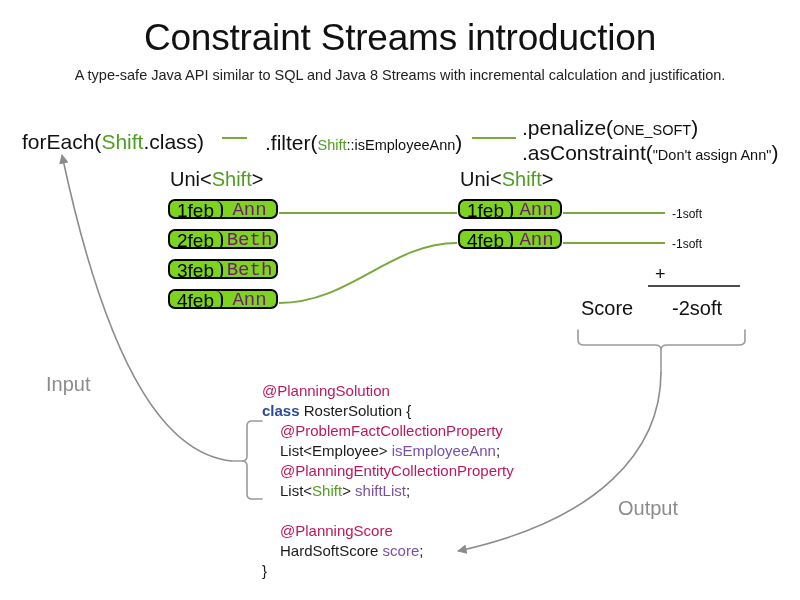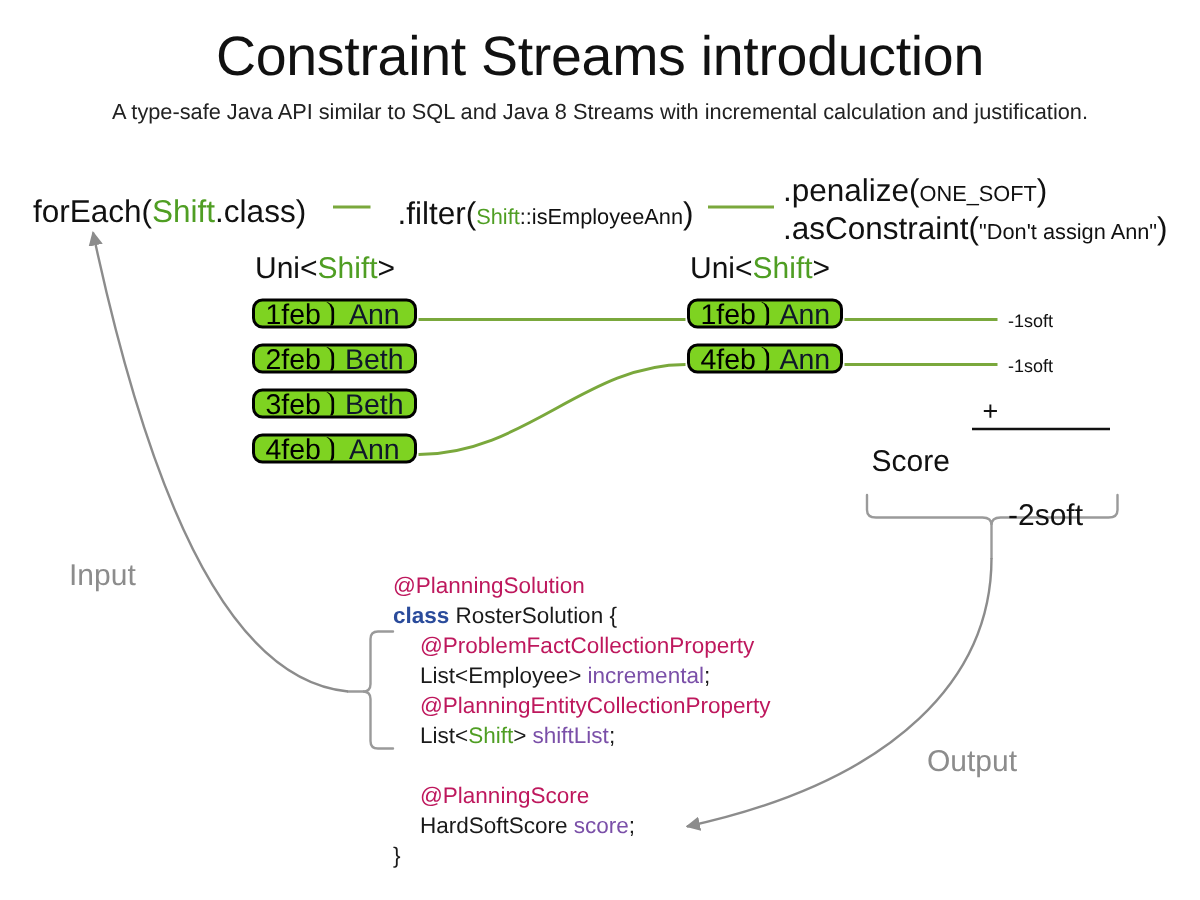--- a/index.html
+++ b/index.html
@@ -85,21 +85,22 @@
     box-sizing: border-box;
   }
   .shift-date {
     width: 53px;
     color: #000000;
     border-right: 2px solid #000000;
     border-radius: 0 7px 7px 0;
   }
   .shift-emp {
     flex: 1 1 auto;
-    color: #0f172a;
+    color: #701a75;
+    font-family: Liberation Mono, monospace;
   }
   .col-left .shift-box  { left: 168px; width: 110px; }
   .col-right .shift-box { left: 458px; width: 104px; }
 
   
   .soft-label {
     font-size: 12px;
     line-height: 24px;
     color: #111111;
     white-space: nowrap;
@@ -114,21 +115,21 @@
     color: #111111; white-space: nowrap;
   }
   #score-plus {
     left: 655px; top: 264px;
     font-size: 18px; line-height: 20px;
     color: #111111;
   }
   #score-total {
     left: 672px; top: 296px;
     font-size: 20px; line-height: 24px;
-    color: #111111; white-space: nowrap; margin-top: 36px;
+    color: #111111; white-space: nowrap;
   }
 
   
   .flow-label {
     font-size: 20px;
     line-height: 24px;
     color: #8c8c8c;
     white-space: nowrap;
   }
   #label-input  { left: 46px;  top: 372px; }
@@ -240,19 +241,19 @@
 <div class="abs" id="score-plus">+</div>
 <div class="abs" id="score-word">Score</div>
 <div class="abs" id="score-total">-2soft</div>
 
 <div class="abs flow-label" id="label-input">Input</div>
 <div class="abs flow-label" id="label-output">Output</div>
 
 <div class="abs" id="code"><span class="ann">@PlanningSolution</span>
 <span class="kw">class</span><span> RosterSolution {</span>
 <span class="ind1"></span><span class="ann">@ProblemFactCollectionProperty</span>
-<span class="ind1"></span><span>List&lt;Employee&gt; </span><span class="fld">incremental</span><span>;</span>
+<span class="ind1"></span><span>List&lt;Employee&gt; </span><span class="fld">isEmployeeAnn</span><span>;</span>
 <span class="ind1"></span><span class="ann">@PlanningEntityCollectionProperty</span>
 <span class="ind1"></span><span>List&lt;</span><span class="typ">Shift</span><span>&gt; </span><span class="fld">shiftList</span><span>;</span>
 
 <span class="ind1"></span><span class="ann">@PlanningScore</span>
 <span class="ind1"></span><span>HardSoftScore </span><span class="fld">score</span><span>;</span>
 <span>}</span></div>
 
 </body></html>

